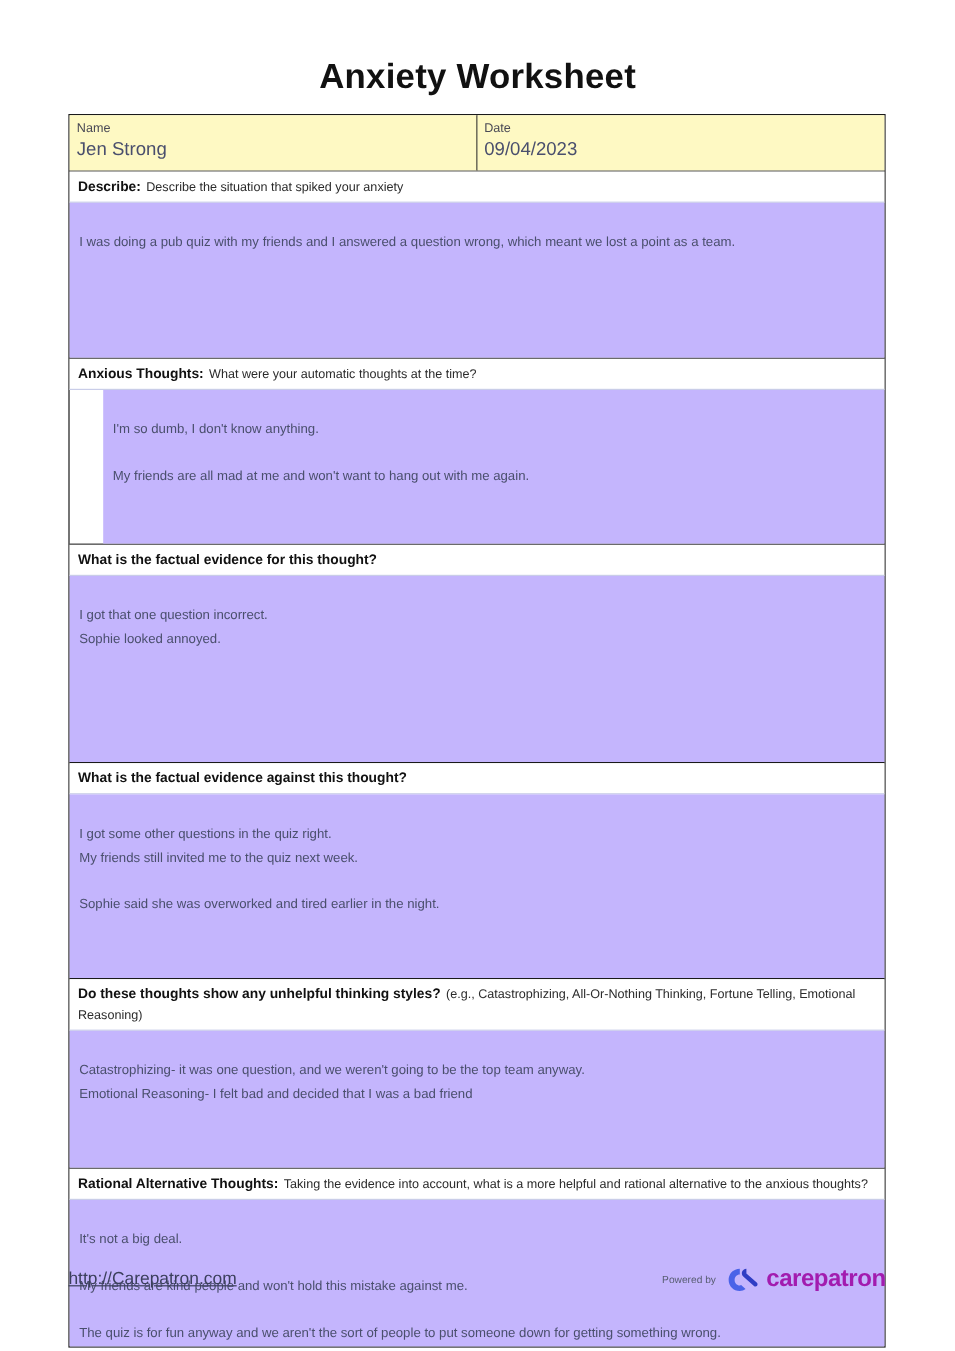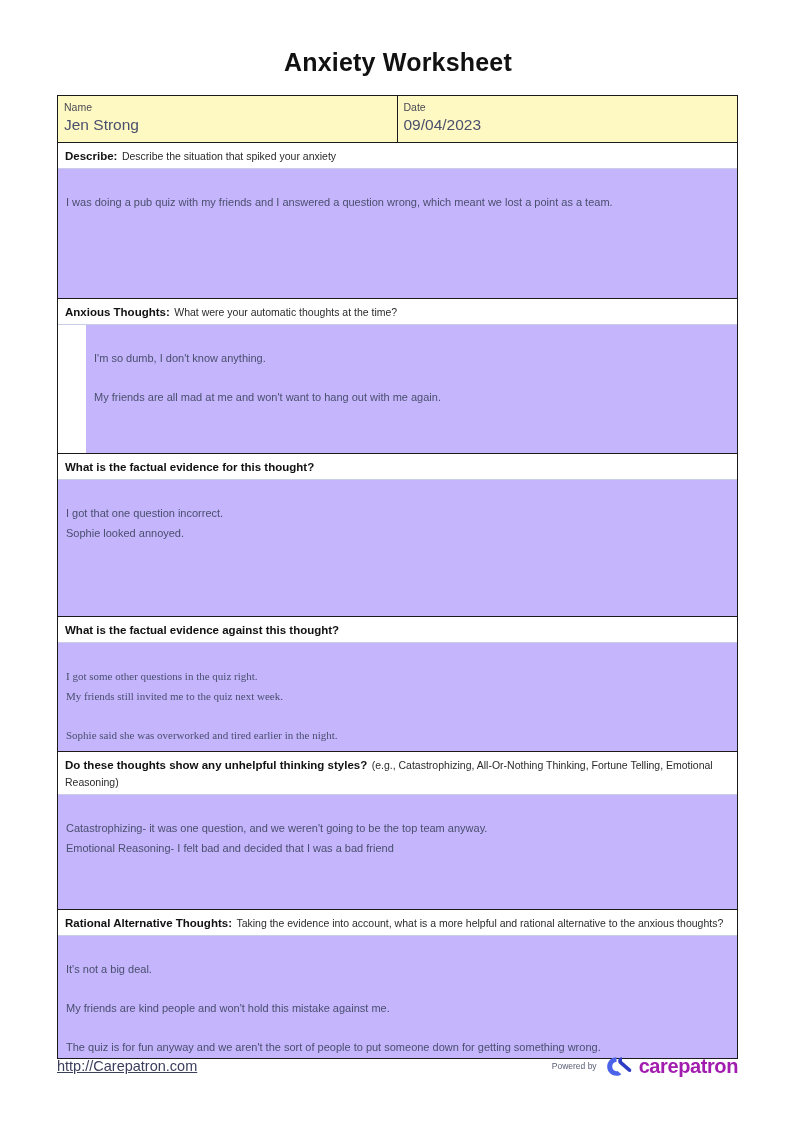--- a/index.html
+++ b/index.html
@@ -12,21 +12,21 @@
   .page {
     position: relative;
     width: 796px;
     height: 1126px;
     background: #ffffff;
     margin: 0 auto;
     overflow: hidden;
   }
   .title {
     text-align: center;
-    font-size: 25px;
+    font-size: 29px;
     font-weight: bold;
     color: #111111;
     letter-spacing: 0.2px;
     padding-top: 48px;
     padding-bottom: 0;
     margin: 0;
   }
   .sheet {
     position: absolute;
     left: 57px;
@@ -79,22 +79,22 @@
   .sec-body {
     background: #c4b5fd;
     padding: 24px 8px 8px 8px;
     font-size: 11px;
     color: #4a4f6d;
     line-height: 19.5px;
     white-space: pre-wrap;
   }
   .h-situation .sec-body { height: 129px; }
   .h-thoughts .sec-body { height: 128px; margin-left: 28px; }
-  .h-evfor .sec-body { height: 136px; }
-  .h-evagainst .sec-body { height: 108px; font-family: Liberation Serif, serif; }
+  .h-evfor .sec-body { height: 155px; }
+  .h-evagainst .sec-body { height: 153px; }
   .h-styles .sec-body { height: 114px; }
   .h-rational .sec-body { height: 122px; }
 
   .footer {
     position: absolute;
     left: 57px;
     top: 1046px;
     width: 681px;
     height: 40px;
     display: flex;

